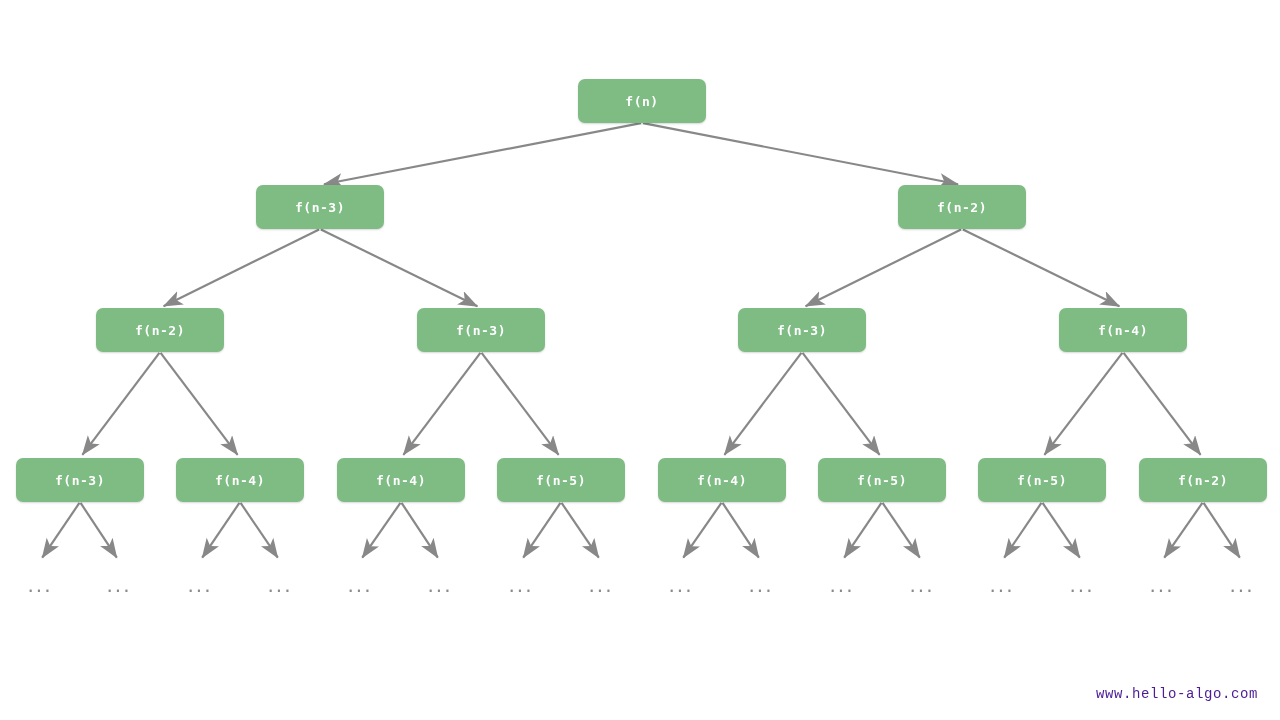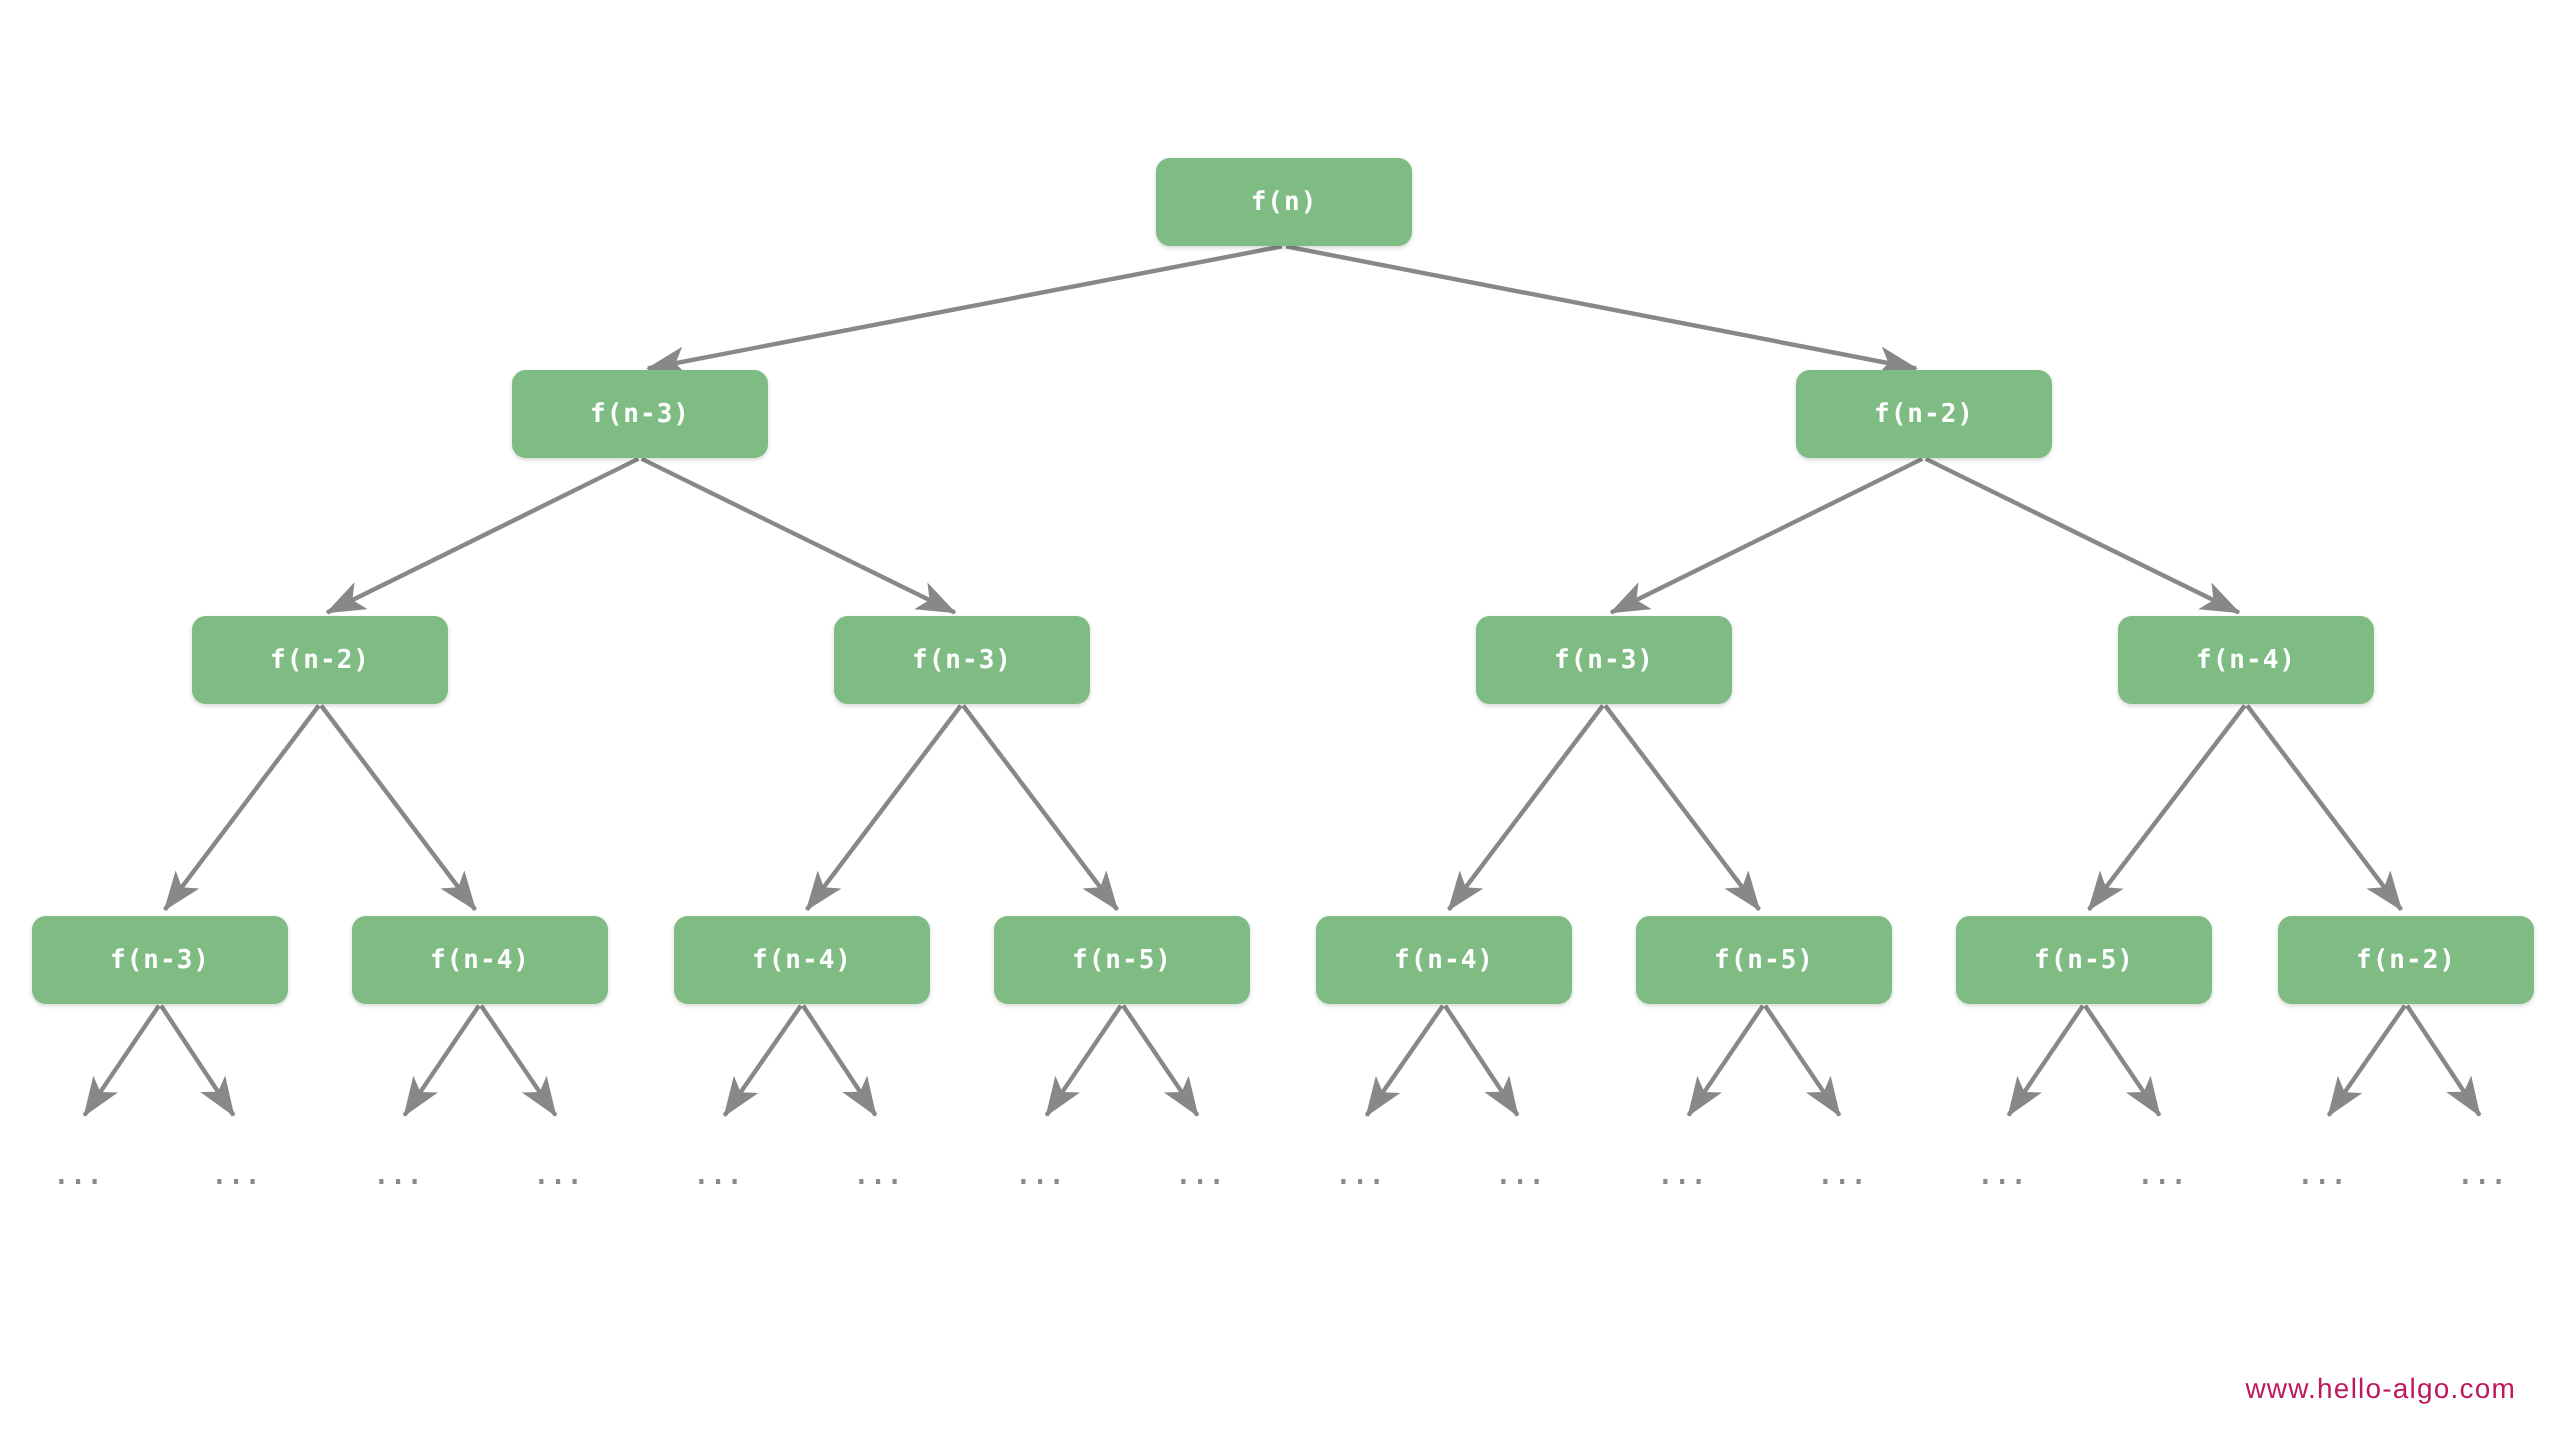--- a/index.html
+++ b/index.html
@@ -53,22 +53,22 @@
     line-height: 1;
     letter-spacing: 2px;
     text-align: center;
     transform: translate(-50%, -50%);
     white-space: nowrap;
   }
   #watermark {
     position: absolute;
     right: 22px;
     bottom: 18px;
-    color: #be185d;
-    font-family: Liberation Sans, sans-serif;
+    color: #4c1d95;
+    font-family: Liberation Mono, monospace;
     font-size: 14px;
     letter-spacing: 0.6px;
     white-space: nowrap;
   }
 </style>
 </head>
 <body style="background: rgb(255, 255, 255);">
 
 <div id="canvas">
   <svg id="edges" viewBox="0 0 1280 720">

